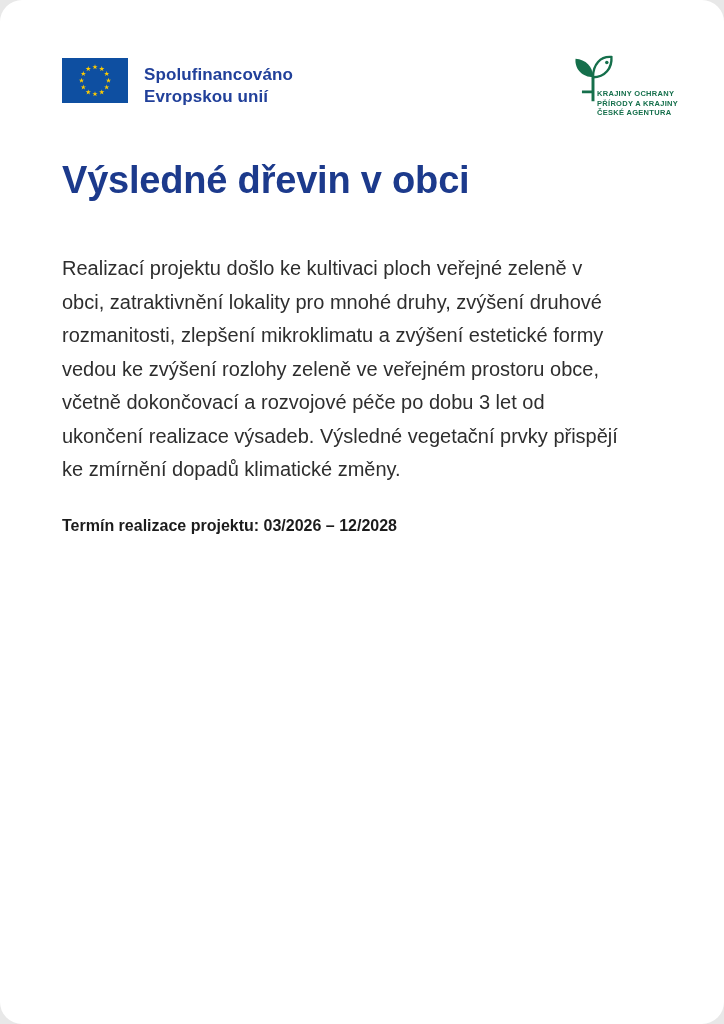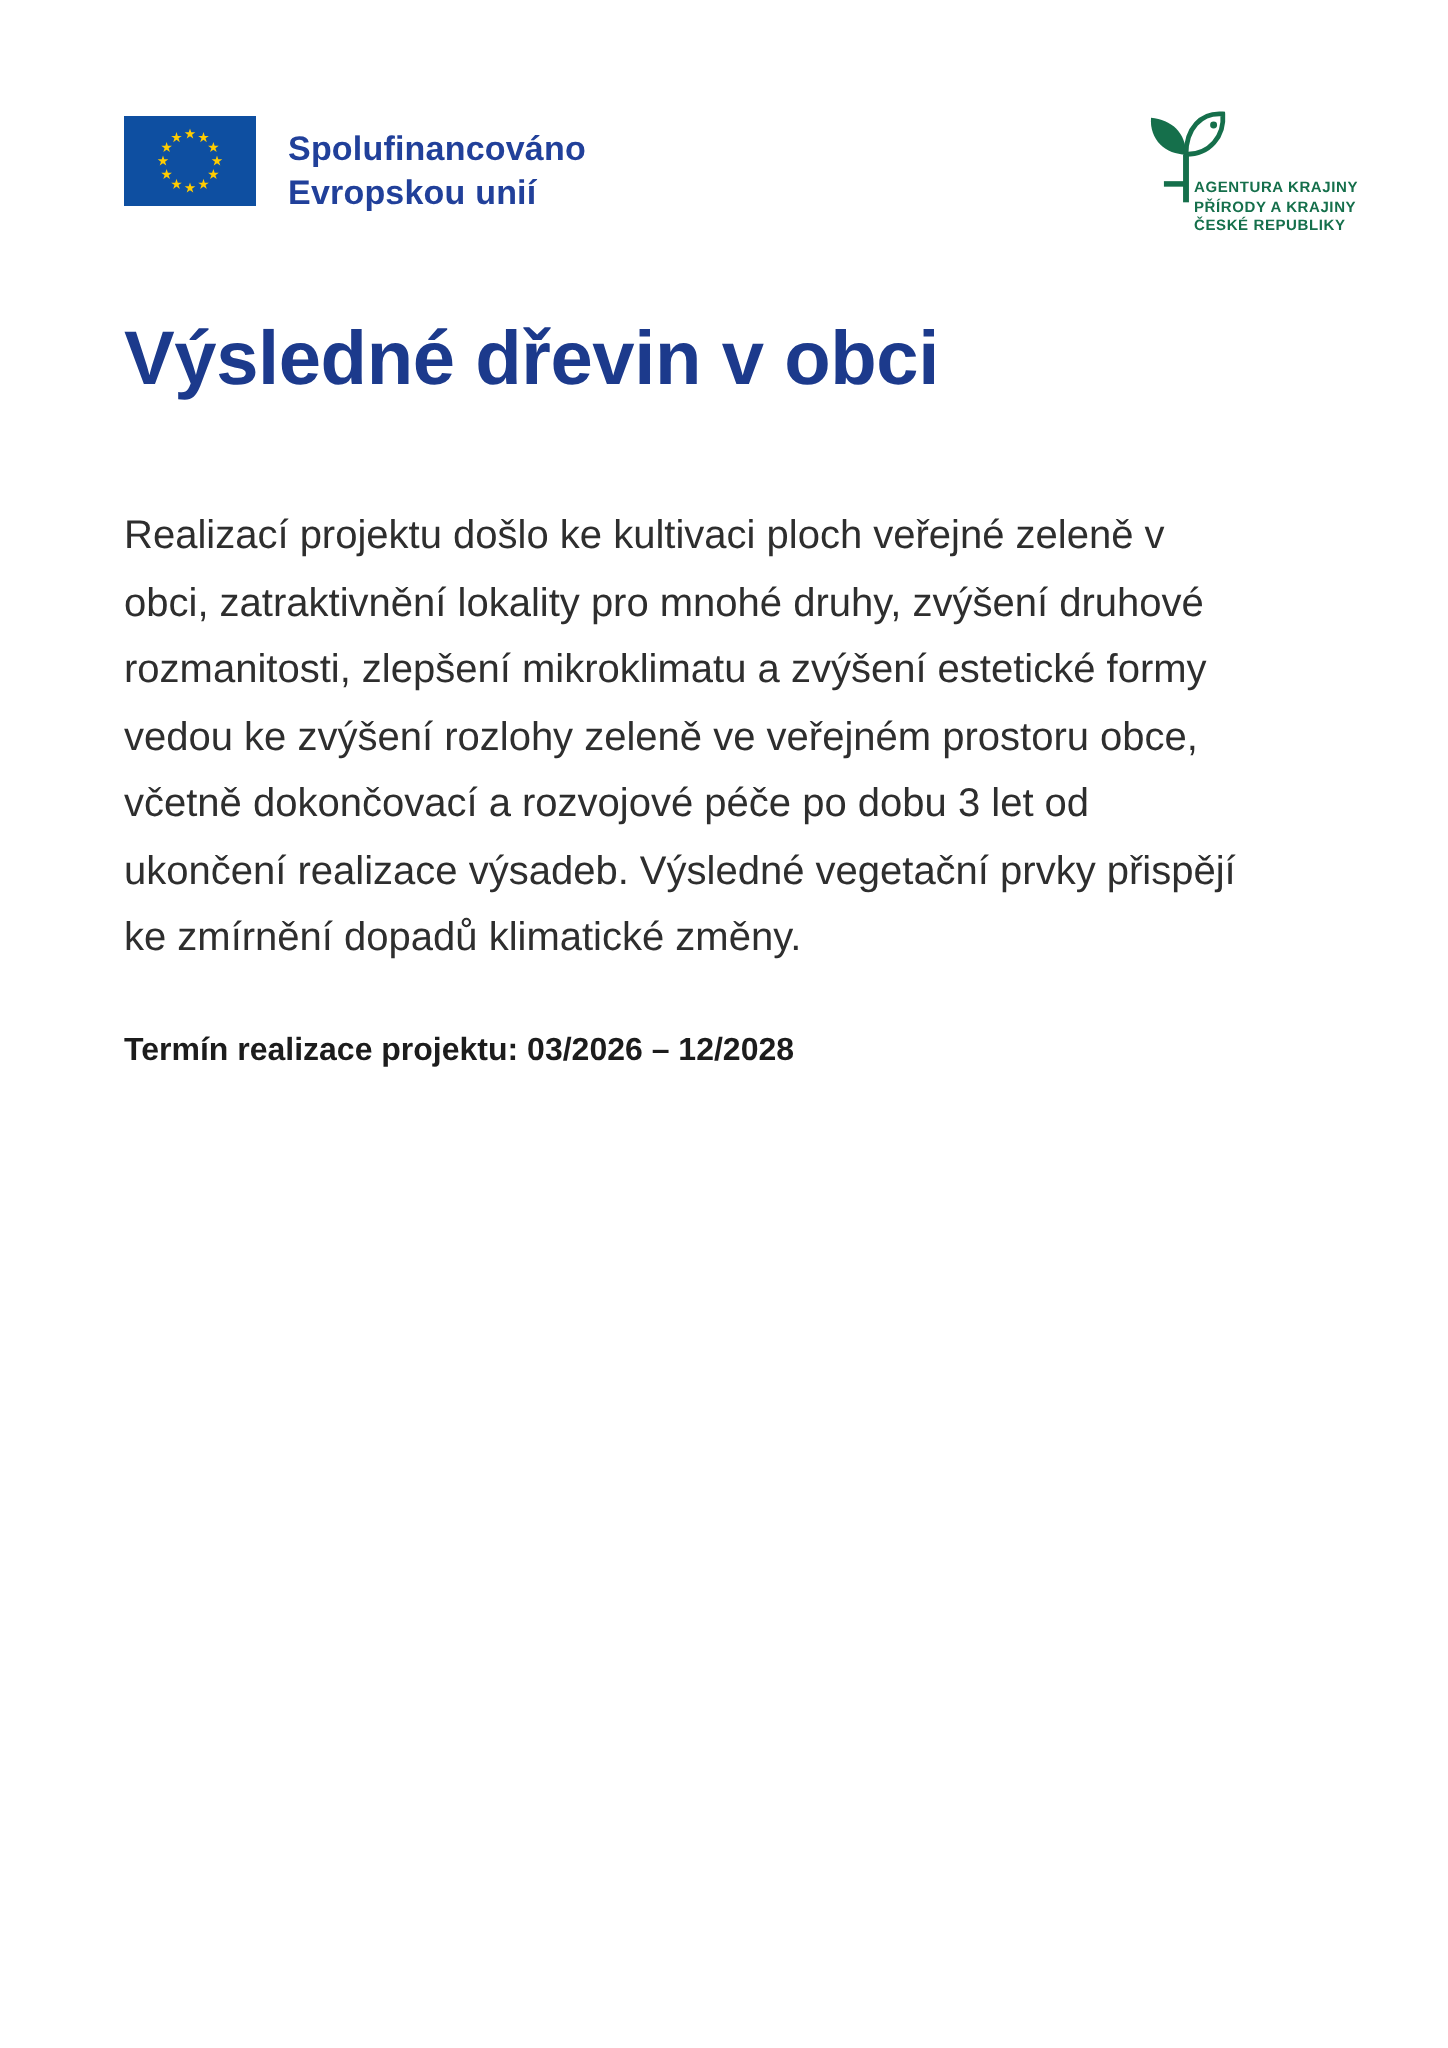--- a/index.html
+++ b/index.html
@@ -1,20 +1,20 @@
 <!DOCTYPE html>
 <html><head>
 <meta charset="utf-8">
 <style>
   html,body{margin:0;padding:0;background:#e8e8e8;}
   .page{
     width:724px;height:1024px;background:#ffffff;
     font-family:"Liberation Sans",sans-serif;
     box-sizing:border-box;padding:57px 34px 0 62px;
-    position:relative;overflow:hidden;margin:0 auto;
+    position:relative;overflow:hidden;margin:0 auto;border-radius:22px;
   }
   .header{display:flex;justify-content:space-between;align-items:flex-start;}
   .eu-lockup{display:flex;}
   .eu-flag{width:66px;height:45px;display:block;margin-top:1px;}
   .eu-text{margin:7px 0 0 16px;font-size:17px;line-height:22px;font-weight:700;color:#21409a;letter-spacing:.1px;}
   .aopk{position:relative;width:122px;height:64px;flex:none;}
   .aopk-icon{position:absolute;top:-4px;left:2px;width:46px;height:54px;}
   .aopk-text{position:absolute;left:29px;top:32px;font-size:7.5px;line-height:9.5px;font-weight:700;color:#156f4b;letter-spacing:.3px;white-space:nowrap;}
   .title{margin:28px 0 0;font-size:38px;line-height:63px;font-weight:700;color:#1c3a8c;letter-spacing:-.2px;}
   .subtitle{margin:34px 0 0;font-size:21px;line-height:27px;color:#1f509f;}
@@ -57,23 +57,23 @@
 
     <div class="aopk">
       <svg class="aopk-icon" viewBox="0 0 50 58" xmlns="http://www.w3.org/2000/svg" aria-hidden="true">
         <path d="M25,26 C14,26 5,18 6,6 C17,7 25,14 25,26 Z" fill="#156f4b"></path>
         <path d="M25,26 C25,12 33,3 45,4 C46,16 38,26 25,26 Z" fill="#ffffff" stroke="#156f4b" stroke-width="2.6"></path>
         <circle cx="40" cy="10" r="1.9" fill="#156f4b"></circle>
         <path d="M25,26 L25,52" stroke="#156f4b" stroke-width="3.2" fill="none"></path>
         <path d="M13,42 L25,42" stroke="#156f4b" stroke-width="3" fill="none"></path>
       </svg>
       <div class="aopk-text">
-        <div>AGENTURA KRAJINY</div>
+        <div>KRAJINY OCHRANY</div>
         <div>PŘÍRODY A KRAJINY</div>
-        <div>ČESKÉ REPUBLIKY</div>
+        <div>ČESKÉ AGENTURA</div>
       </div>
     </div>
 
   </div>
 
   <h1 class="title">
     <div>Výsledné dřevin v obci</div>
   </h1>
 
 

